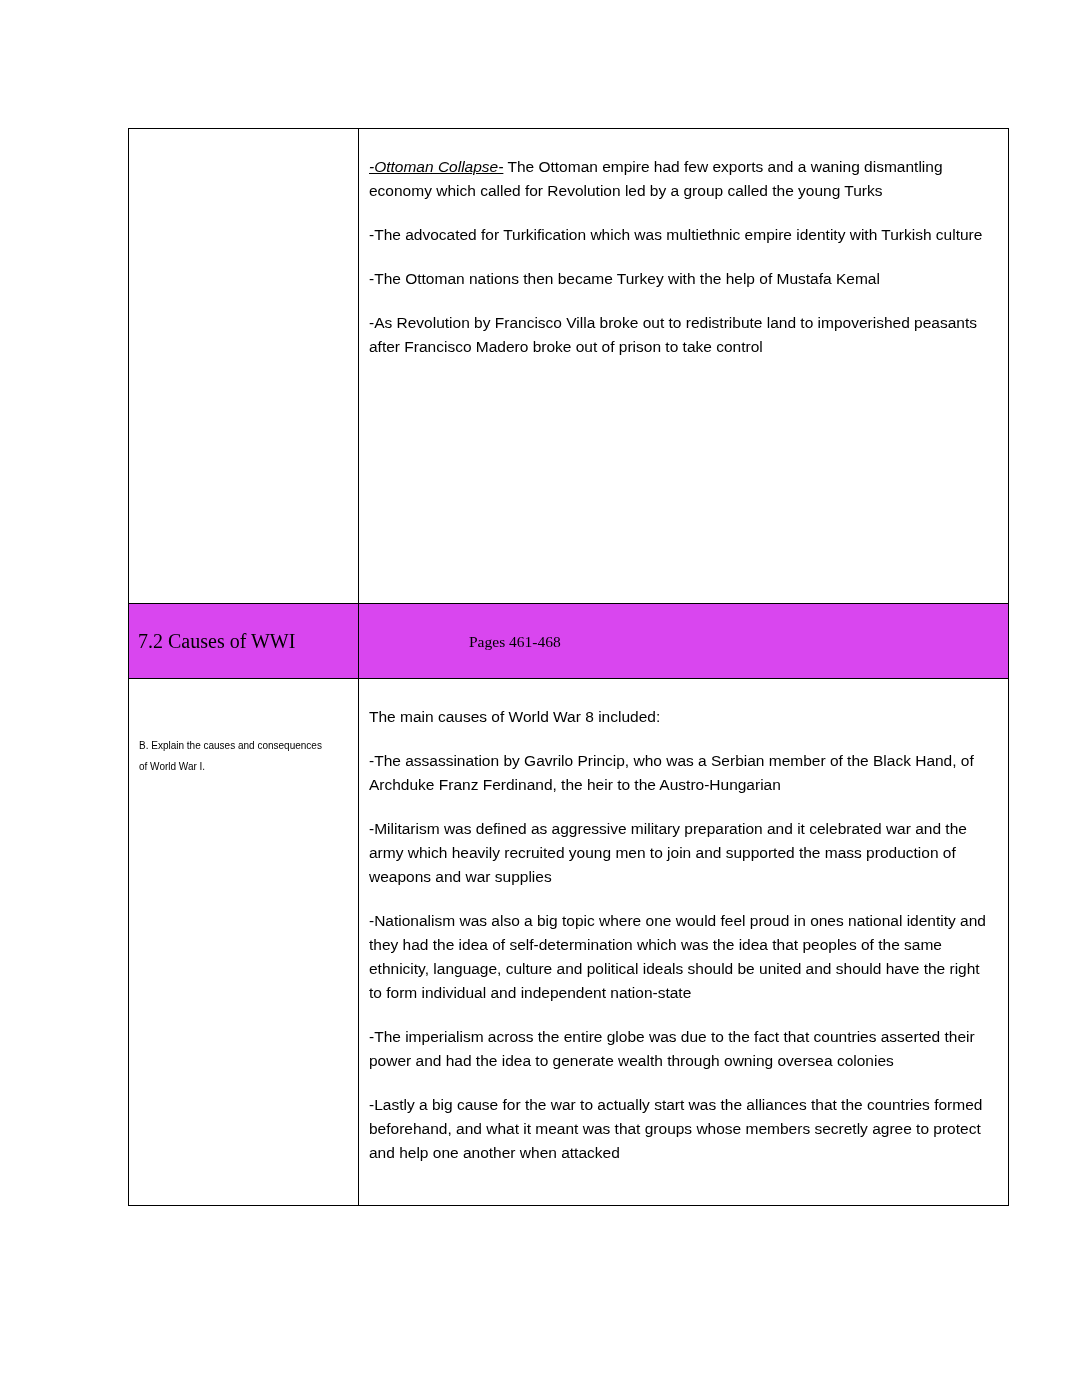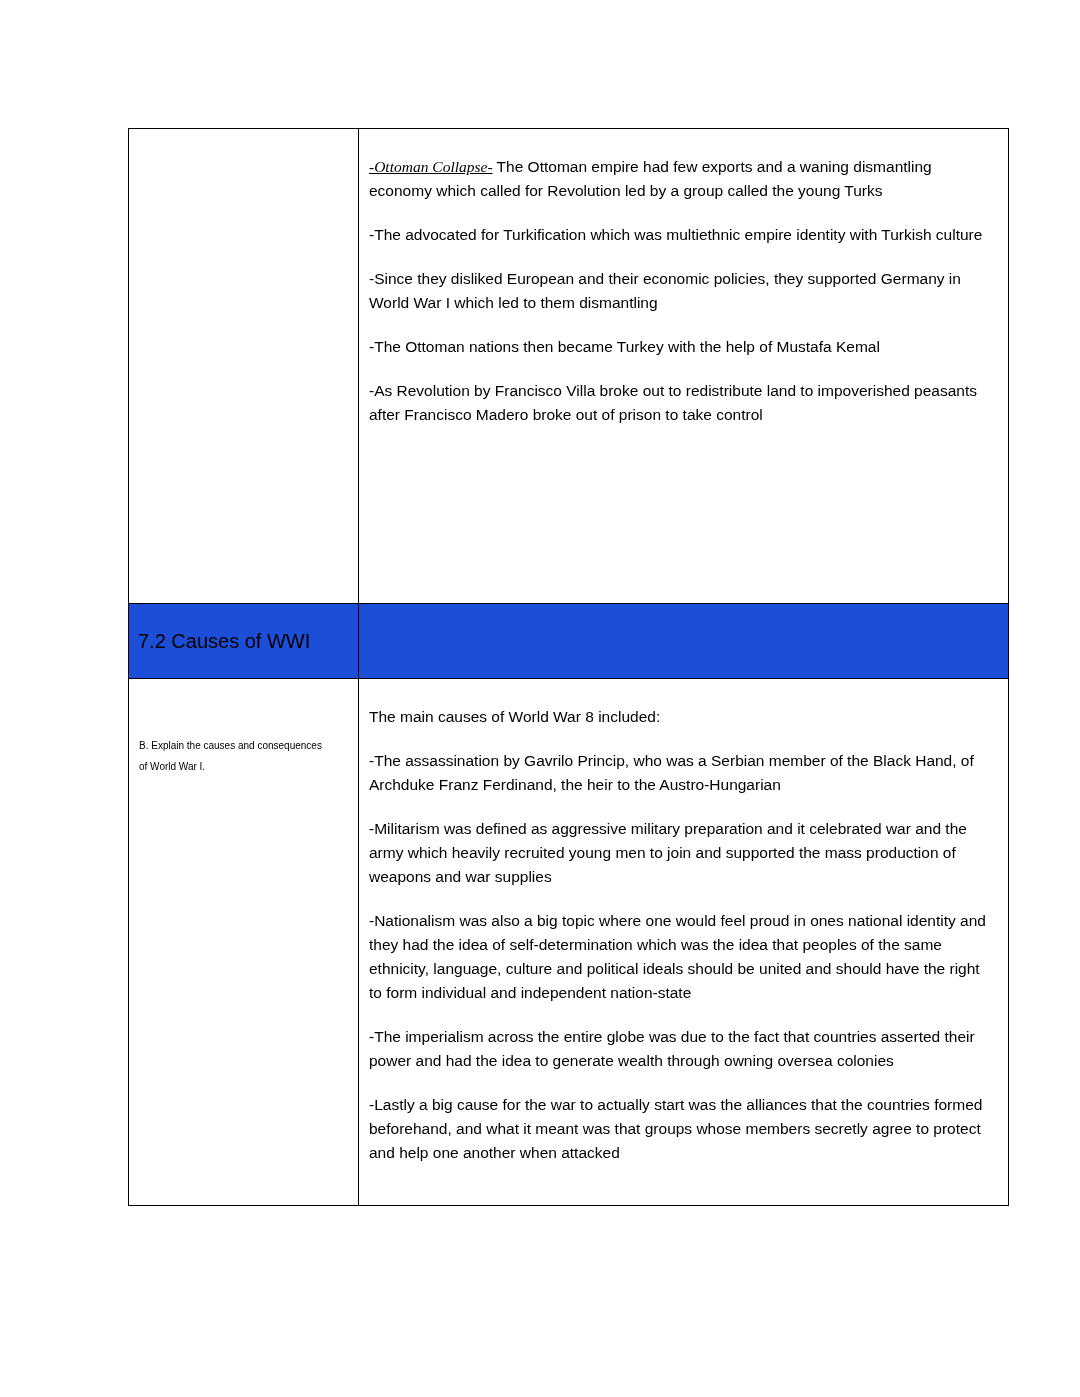--- a/index.html
+++ b/index.html
@@ -25,33 +25,32 @@
     border: 1.5px solid #000000;
   }
   .row {
     display: grid;
     grid-template-columns: 230px 1fr;
   }
   .row + .row { border-top: 1.5px solid #000000; }
   .cell { overflow: hidden; }
   .cell-left { border-right: 1.5px solid #000000; }
   .row-notes { height: 474px; }
-  .row-section { height: 75px; background: #1d4ed8; }
+  .row-section { height: 75px; background: #d946ef; font-family: Liberation Serif, serif; }
   .row-causes { height: 527px; }
 
   .notes-right {
     padding: 26px 16px 8px 10px;
     font-size: 15.5px;
     line-height: 24px;
   }
   .notes-right p { margin: 0 0 20px 0; }
   .lead {
     font-style: italic;
     text-decoration: underline;
-    font-family: Liberation Serif, serif;
   }
 
   .section-title {
     font-size: 20px;
     line-height: 26px;
     padding: 24px 6px 0 9px;
   }
   .section-pages {
     font-size: 15.5px;
     line-height: 24px;
@@ -68,28 +67,28 @@
 <body>
 
 <div class="page">
   <div class="doc-table">
 
     <div class="row row-notes">
       <div class="cell cell-left"></div>
       <div class="cell notes-right">
         <p><span class="lead">-Ottoman Collapse-</span><span> The Ottoman empire had few exports and a waning dismantling economy which called for Revolution led by a group called the young Turks</span></p>
         <p>-The advocated for Turkification which was multiethnic empire identity with Turkish culture</p>
-        <p>-Since they disliked European and their economic policies, they supported Germany in World War I which led to them dismantling</p>
         <p>-The Ottoman nations then became Turkey with the help of Mustafa Kemal</p>
         <p>-As Revolution by Francisco Villa broke out to redistribute land to impoverished peasants after Francisco Madero broke out of prison to take control</p>
       </div>
     </div>
 
     <div class="row row-section">
       <div class="cell cell-left section-title">7.2 Causes of WWI</div>
+      <div class="cell section-pages">Pages 461-468</div>
     </div>
 
     <div class="row row-causes">
       <div class="cell cell-left objective-left">B. Explain the causes and consequences of World War I.</div>
       <div class="cell notes-right">
         <p>The main causes of World War 8 included:</p>
         <p>-The assassination by Gavrilo Princip, who was a Serbian member of the Black Hand, of Archduke Franz Ferdinand, the heir to the Austro-Hungarian</p>
         <p>-Militarism was defined as aggressive military preparation and it celebrated war and the army which heavily recruited young men to join and supported the mass production of weapons and war supplies</p>
         <p>-Nationalism was also a big topic where one would feel proud in ones national identity and they had the idea of self-determination which was the idea that peoples of the same ethnicity, language, culture and political ideals should be united and should have the right to form individual and independent nation-state</p>
         <p>-The imperialism across the entire globe was due to the fact that countries asserted their power and had the idea to generate wealth through owning oversea colonies</p>

